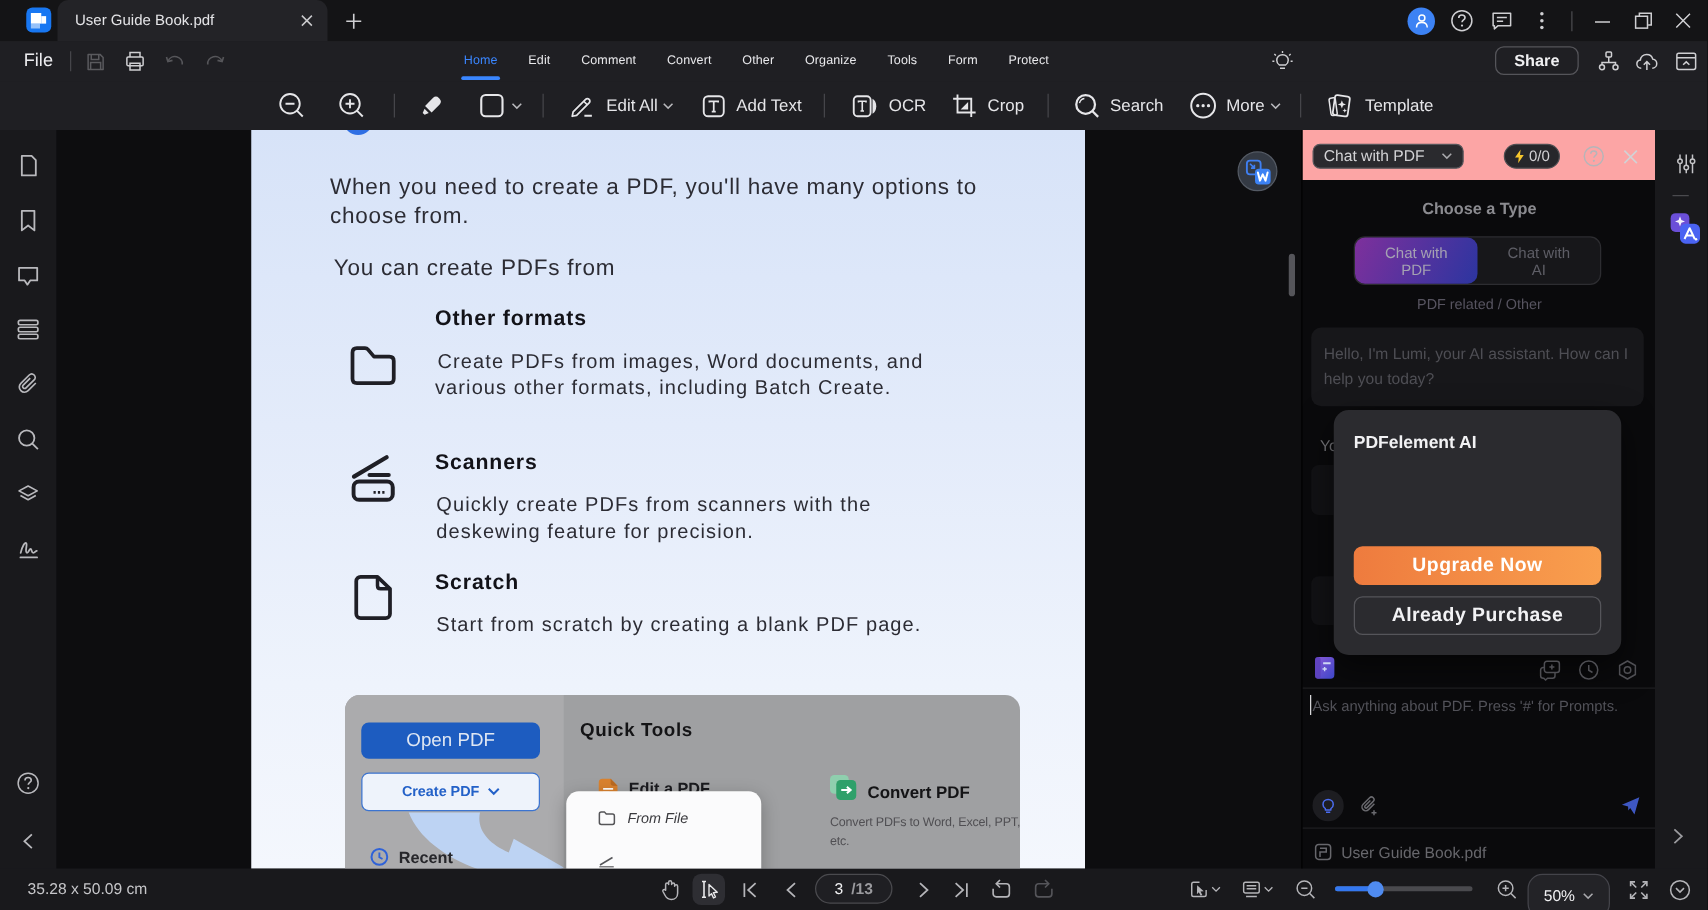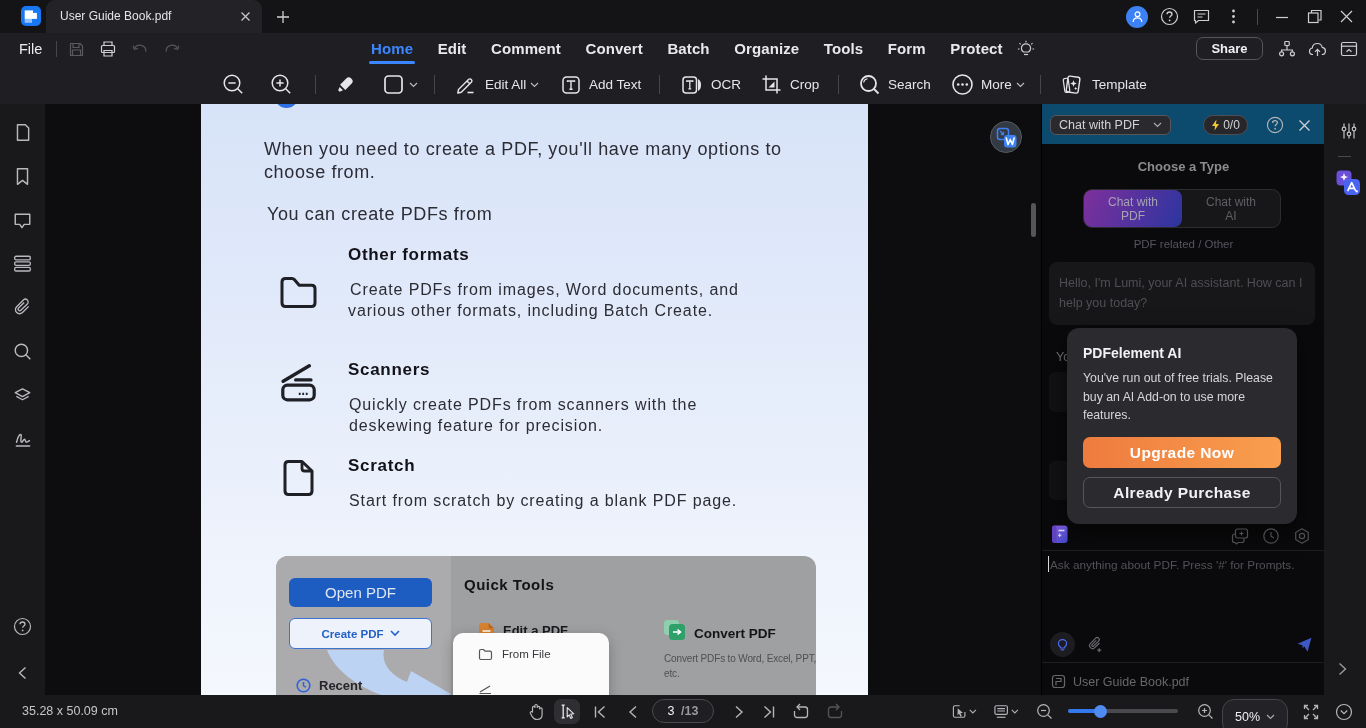--- a/index.html
+++ b/index.html
@@ -18,21 +18,21 @@
   .tb-ic { width:32px; height:33px; display:flex; align-items:center; justify-content:center; color:#cfcfd2; }
   .tb-sep { width:1px; height:16px; background:#4a4a4e; margin:0 8px; }
   .avatar { width:22px; height:22px; border-radius:50%; background:#3c82f4; display:flex; align-items:center; justify-content:center; margin-right:5px; }
 
   
   .menubar { position:absolute; left:0; top:33px; width:1366px; height:32px; background:#1f1f23; }
   .file-label { position:absolute; left:19px; top:0; height:32px; line-height:32px; color:#ececef; font-size:14.5px; }
   .mb-sep { position:absolute; left:56px; top:8px; width:1px; height:16px; background:#45454a; }
   .qa-ic { position:absolute; top:0; width:24px; height:32px; display:flex; align-items:center; justify-content:center; }
   .menus { position:absolute; left:371px; top:0; height:32px; display:flex; gap:24.6px; align-items:center; }
-  .menu-item { position:relative; height:32px; line-height:31px; color:#e9e9ec; font-size:15px; font-weight:700; letter-spacing:.1px; }
+  .menu-item { position:relative; height:32px; line-height:31px; color:#e9e9ec; font-size:10px; font-weight:400; letter-spacing:.1px; }
   .menu-item.active { color:#3a86ff; }
   .menu-item.active::after { content:""; position:absolute; left:-2px; right:-2px; bottom:1px; height:3px; border-radius:2px; background:#3a86ff; }
   .bulb { position:absolute; left:1015px; top:5px; width:22px; height:22px; color:#cfcfd2; display:flex; align-items:center; justify-content:center; }
   .share-btn { position:absolute; left:1196px; top:4px; width:67px; height:23px; border:1px solid #55555a; border-radius:7px; color:#f0f0f2; font-size:13px; font-weight:700; text-align:center; line-height:21px; }
   .mb-right-ic { position:absolute; top:5px; width:22px; height:22px; color:#cfcfd2; display:flex; align-items:center; justify-content:center; }
 
   
   .toolbar { position:absolute; left:0; top:65px; width:1366px; height:39px; background:#1f1f23; }
   .tool { position:absolute; top:0; height:39px; display:flex; align-items:center; color:#e6e6e9; font-size:13.5px; }
   .tool .lbl { margin-left:7px; }
@@ -57,31 +57,31 @@
 
   
   .shot { position:absolute; left:75px; top:452px; width:540px; height:170px; border-radius:12px; background:#9fa0a2; overflow:hidden; }
   .shot-left { position:absolute; left:0; top:0; width:175px; height:100%; background:#ababad; }
   .shot-openpdf { position:absolute; left:13px; top:22px; width:143px; height:29px; border-radius:6px; background:#1d5cc0; color:#dfe7f3; font-size:15px; text-align:center; line-height:29px; }
   .shot-createpdf { position:absolute; left:13px; top:62px; width:143px; height:31px; border-radius:6px; background:#eef3fb; border:1px solid #3c74d0; color:#2361c8; font-size:11.5px; font-weight:700; display:flex; align-items:center; justify-content:center; gap:6px; }
   .shot-recent { position:absolute; left:20px; top:122px; display:flex; align-items:center; gap:8px; color:#26262a; font-weight:700; font-size:13px; }
   .shot-qt { position:absolute; left:188px; top:20px; font-size:15px; font-weight:700; color:#141416; letter-spacing:.5px; }
   .shot-edit { position:absolute; left:202px; top:66px; display:flex; align-items:center; gap:8px; color:#1a1a1e; font-weight:700; font-size:13px; }
   .shot-dd { position:absolute; left:177px; top:77px; width:156px; height:100px; background:#fbfbfc; border-radius:10px; box-shadow:0 4px 14px rgba(0,0,0,.25); }
-  .shot-dd-row { position:absolute; left:25px; display:flex; align-items:flex-start; gap:9px; color:#3a3a3e; font-size:11.5px; }
+  .shot-dd-row { position:absolute; left:25px; display:flex; align-items:flex-end; gap:9px; color:#3a3a3e; font-size:11.5px;font-style:italic; }
   .shot-conv { position:absolute; left:388px; top:64px; }
   .shot-conv-t { position:absolute; left:30px; top:6px; font-size:13.5px; font-weight:700; color:#141416; white-space:nowrap; }
   .shot-sub { position:absolute; left:388px; top:95px; width:158px; font-size:10px; letter-spacing:-0.15px; line-height:15px; color:#504f53; }
 
   .float-w { position:absolute; left:945px; top:17px; width:32px; height:32px; border-radius:50%; background:#343a44; border:1px solid #545a64; display:flex; align-items:center; justify-content:center; }
   .canvas-scroll { position:absolute; left:986px; top:99px; width:5px; height:34px; border-radius:3px; background:#55555a; }
 
   
   .ai { position:relative; width:283px; height:591px; background:#0a0a0c; flex:none; overflow:hidden; border-left:1px solid #000; }
-  .ai-head { position:absolute; left:0; top:0; width:283px; height:40px; background:#0c4a6e; }
+  .ai-head { position:absolute; left:0; top:0; width:283px; height:40px; background:#fca5a5; }
   .ai-dd { position:absolute; left:8px; top:11px; width:121px; height:20px; border:1px solid #56565b; border-radius:6px; background:#2a2a2e; display:flex; align-items:center; color:#d2d2d5; font-size:12.5px; }
   .ai-dd .t { margin-left:8px; flex:1; }
   .ai-dd .c { margin-right:8px; color:#a9a9ad; }
   .ai-pill { position:absolute; left:161px; top:11px; width:45px; height:20px; background:#27272b; border:1px solid #4e4e52; border-radius:10px; display:flex; align-items:center; justify-content:center; gap:3px; color:#d2d2d5; font-size:12px; }
   .ai-help { position:absolute; left:224px; top:12px; width:18px; height:18px; color:#b5b5b9; }
   .ai-close { position:absolute; left:253px; top:12px; width:18px; height:18px; color:#d2d2d5; display:flex; align-items:center; justify-content:center; }
   .ai-choose { position:absolute; left:0; top:55px; width:283px; text-align:center; color:#8b8b90; font-size:13px; font-weight:700; }
   .ai-tabs { position:absolute; left:41px; top:85px; width:198px; height:39px; background:#17171a; border:1px solid #2d2d31; border-radius:9px; display:flex; }
   .ai-tab { width:98px; height:37px; display:flex; flex-direction:column; align-items:center; justify-content:center; font-size:12px; line-height:14px; color:#5e5e66; }
   .ai-tab.on { background:linear-gradient(115deg, #7e309c 0%, #2c35a0 100%); border-radius:8px; color:#a5a2b2; }
@@ -224,21 +224,21 @@
       <svg width="18" height="18" viewBox="0 0 18 18">
           <path d="M15.8 5.6 L14.7 9.3 L11 8.3" fill="none" stroke="currentColor" stroke-width="1.3"></path>
           <path d="M14.7 9 C13.5 6.2 10.6 4.7 7.7 5.4 C4.8 6.1 2.9 8.6 3.2 11.6" fill="none" stroke="currentColor" stroke-width="1.3"></path>
         </svg>
     </div>
     <div class="menus">
       <span class="menu-item active">Home</span>
       <span class="menu-item">Edit</span>
       <span class="menu-item">Comment</span>
       <span class="menu-item">Convert</span>
-      <span class="menu-item">Batch</span>
+      <span class="menu-item">Other</span>
       <span class="menu-item">Organize</span>
       <span class="menu-item">Tools</span>
       <span class="menu-item">Form</span>
       <span class="menu-item">Protect</span>
     </div>
     <div class="bulb">
       <svg width="18" height="18" viewBox="0 0 18 18">
           <path d="M6.5 12 C5 11 4.4 9.6 4.4 8.2 C4.4 5.7 6.4 3.8 9 3.8 C11.6 3.8 13.6 5.7 13.6 8.2 C13.6 9.6 13 11 11.5 12 Z" fill="none" stroke="currentColor" stroke-width="1.2"></path>
           <path d="M7 14.5 h4" stroke="currentColor" stroke-width="1.2"></path>
           <path d="M9 0.8 v1.6 M2.5 3.2 l1.2 1.2 M15.5 3.2 l-1.2 1.2 M0.9 9 h1.6 M15.5 9 h1.6" stroke="currentColor" stroke-width="1.1"></path>
@@ -585,21 +585,20 @@
       </div>
       <div class="ai-subt">PDF related / Other</div>
       <div class="ai-msg">Hello, I'm Lumi, your AI assistant. How can I help you today?</div>
 
       <div class="ai-hidden-yo">Yo</div>
       <div class="ai-hbox" style="top:268px;height:40px"></div>
       <div class="ai-hbox" style="top:357px;height:39px"></div>
 
       <div class="ai-pop">
         <div class="ai-pop-t">PDFelement AI</div>
-        <div class="ai-pop-b">You've run out of free trials. Please buy an AI Add-on to use more features.</div>
         <div class="ai-upg">Upgrade Now</div>
         <div class="ai-alr">Already Purchase</div>
       </div>
 
       <div class="ai-note">
         <svg width="21" height="21" viewBox="0 0 21 21">
             <defs>
               <linearGradient id="nbg" x1="0" y1="0" x2="1" y2="1">
                 <stop offset="0" stop-color="#8a5ad6"></stop>
                 <stop offset="1" stop-color="#3c46c8"></stop>

